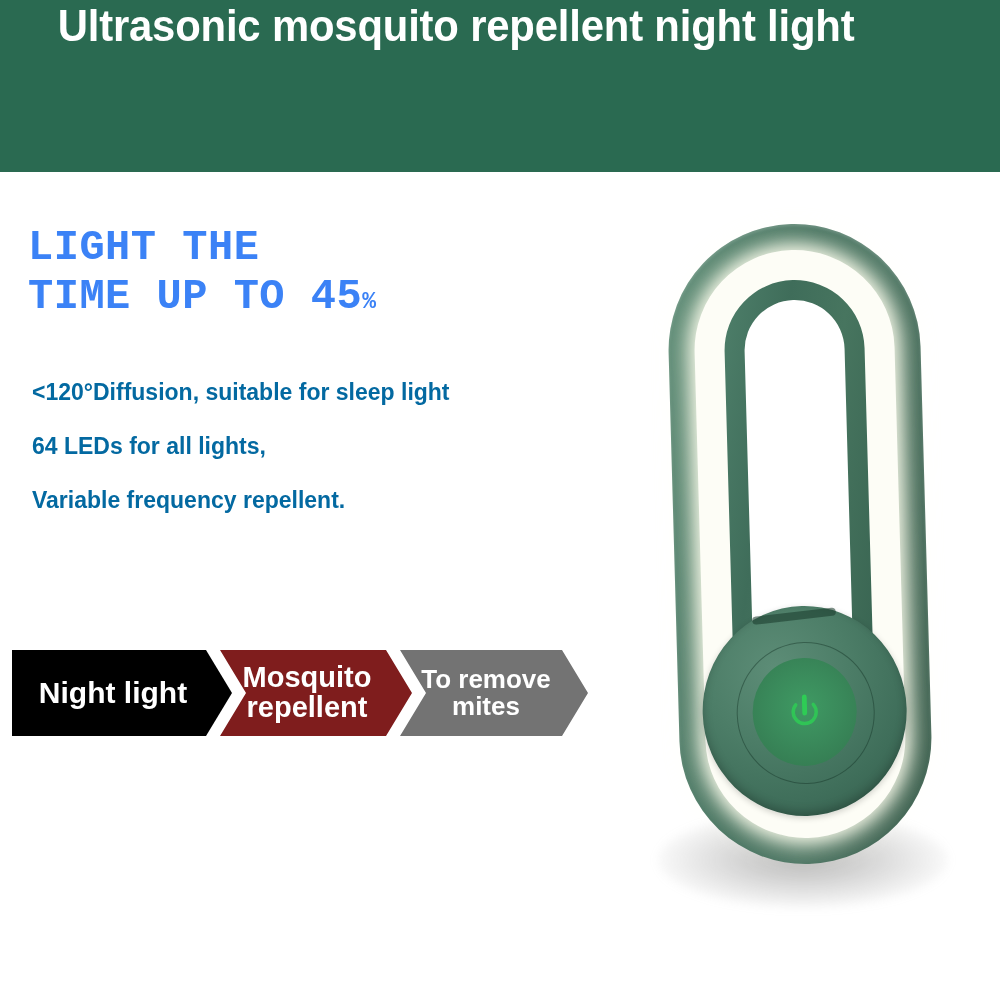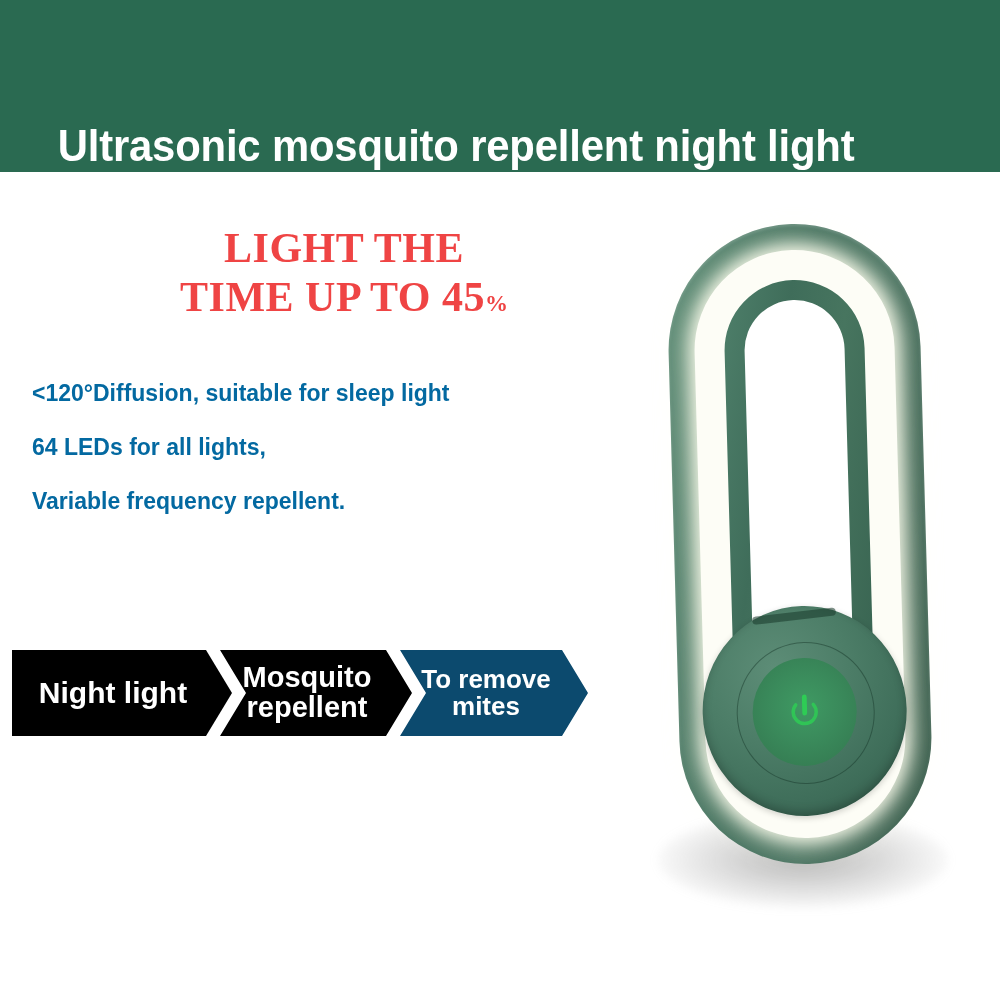--- a/index.html
+++ b/index.html
@@ -18,21 +18,21 @@
 
   
   .header-banner {
     position: absolute;
     left: 0;
     top: 0;
     width: 1000px;
     height: 172px;
     background: #2a6a51;
     display: flex;
-    align-items: flex-end;
+    align-items: flex-start;
   }
   .header-title {
     color: #ffffff;
     font-family: "Liberation Sans Narrow", "Liberation Sans", sans-serif;
     font-size: 45px;
     font-weight: bold;
     letter-spacing: -0.2px;
     padding-left: 62px;
     white-space: nowrap;
     transform: scaleX(0.93);
@@ -43,27 +43,26 @@
   .copy-block {
     position: absolute;
     left: 0;
     top: 172px;
     width: 660px;
   }
 
   .headline {
     padding-left: 28px;
     padding-top: 52px;
-    color: #ef4444;
-    font-family: Liberation Serif, serif;
+    color: #3b82f6;
+    font-family: Liberation Mono, monospace;
     font-weight: bold;
     font-size: 42px;
     line-height: 49px;
     letter-spacing: 0.5px;
-    text-align: center;
   }
   .headline-line {
     display: block;
     white-space: nowrap;
   }
   .headline-pct {
     font-size: 23px;
     letter-spacing: 0;
   }
 
@@ -105,30 +104,30 @@
     -webkit-clip-path: polygon(0 0, calc(100% - 26px) 0, 100% 50%, calc(100% - 26px) 100%, 0 100%);
     clip-path: polygon(0 0, calc(100% - 26px) 0, 100% 50%, calc(100% - 26px) 100%, 0 100%);
   }
   .chevron.step-1 {
     background: #000000;
     width: 220px;
     font-size: 30px;
     padding-right: 18px;
   }
   .chevron.step-2 {
-    background: #000000;
+    background: #7f1d1d;
     width: 192px;
     font-size: 29px;
     padding-right: 18px;
     margin-left: -12px;
     -webkit-clip-path: polygon(0 0, calc(100% - 26px) 0, 100% 50%, calc(100% - 26px) 100%, 0 100%, 26px 50%);
     clip-path: polygon(0 0, calc(100% - 26px) 0, 100% 50%, calc(100% - 26px) 100%, 0 100%, 26px 50%);
   }
   .chevron.step-3 {
-    background: #0c4a6e;
+    background: #737373;
     width: 188px;
     font-size: 26px;
     padding-right: 16px;
     margin-left: -12px;
     -webkit-clip-path: polygon(0 0, calc(100% - 26px) 0, 100% 50%, calc(100% - 26px) 100%, 0 100%, 26px 50%);
     clip-path: polygon(0 0, calc(100% - 26px) 0, 100% 50%, calc(100% - 26px) 100%, 0 100%, 26px 50%);
   }
   .chevron-label {
     display: block;
     white-space: pre-line;

